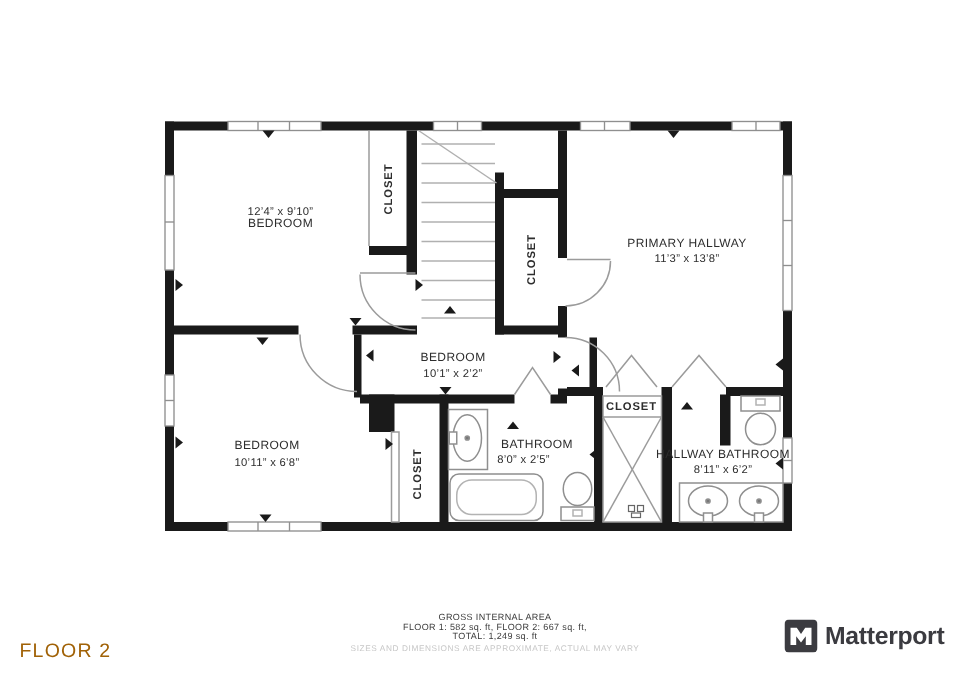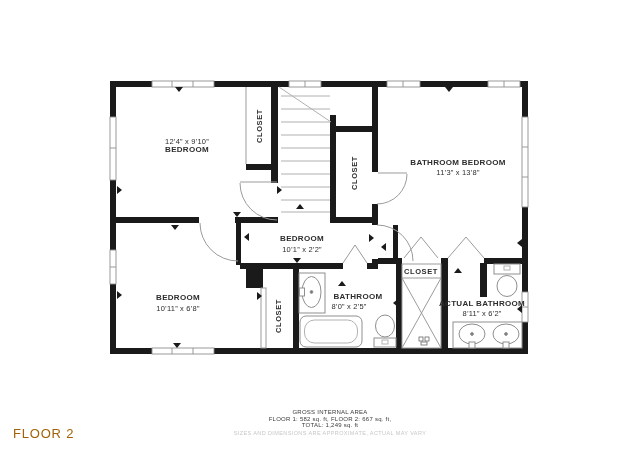--- a/index.html
+++ b/index.html
@@ -1,20 +1,20 @@
 <!DOCTYPE html>
 <html><head>
 <meta charset="utf-8">
 <style>
   html,body{margin:0;padding:0;background:#ffffff;}
   .stage{position:relative;width:640px;height:452px;background:#ffffff;overflow:hidden;
          font-family:"Liberation Sans",sans-serif;}
   .plan-svg{position:absolute;left:0;top:0;}
   .lbl{position:absolute;transform:translate(-50%,-50%);white-space:nowrap;
-       color:#2d2d2d;font-size:8px;font-weight:700;letter-spacing:.3px;text-align:center;}
+       color:#2d2d2d;font-size:8px;font-weight:400;letter-spacing:.3px;text-align:center;}
   .dim{font-weight:400;font-size:7.5px;letter-spacing:.2px;}
   .closet{font-size:7.5px;font-weight:700;letter-spacing:.6px;}
   .vert{transform:translate(-50%,-50%) rotate(-90deg);}
   .footer{position:absolute;left:330px;top:409px;transform:translateX(-50%);
           text-align:center;color:#3a3a3a;font-size:6px;line-height:6.6px;letter-spacing:.25px;}
   .footer .disclaimer{color:#c7c7c7;font-size:5.5px;letter-spacing:.4px;margin-top:1px;}
   .floor-tag{position:absolute;left:13px;top:426px;color:#a16207;font-size:13px;
              letter-spacing:.8px;font-weight:400;}
   .brand{position:absolute;left:523px;top:413px;display:flex;align-items:center;gap:5px;}
   .brand .word{color:#3b3b40;font-size:16.5px;font-weight:700;letter-spacing:-.2px;}
@@ -188,43 +188,50 @@
       <polygon points="454,273 462,273 458,268"></polygon>
       <polygon points="277,186 277,194 282,190"></polygon>
       <polygon points="171,225 179,225 175,230"></polygon>
       <polygon points="398,299 398,307 393,303"></polygon>
     </g>
   </svg>
 
   <div class="lbl" style="left:187px;top:149px">BEDROOM</div>
   <div class="lbl dim" style="left:187px;top:141px">12’4” x 9’10”</div>
 
-  <div class="lbl" style="left:458px;top:162px">BATHROOM BEDROOM</div>
+  <div class="lbl" style="left:458px;top:162px">PRIMARY HALLWAY</div>
   <div class="lbl dim" style="left:458px;top:172px">11’3” x 13’8”</div>
 
   <div class="lbl" style="left:178px;top:297px">BEDROOM</div>
   <div class="lbl dim" style="left:178px;top:308px">10’11” x 6’8”</div>
 
   <div class="lbl" style="left:302px;top:238px">BEDROOM</div>
   <div class="lbl dim" style="left:302px;top:249px">10’1” x 2’2”</div>
 
   <div class="lbl" style="left:358px;top:296px">BATHROOM</div>
   <div class="lbl dim" style="left:349px;top:306px">8’0” x 2’5”</div>
 
-  <div class="lbl" style="left:482px;top:303px">ACTUAL BATHROOM</div>
+  <div class="lbl" style="left:482px;top:303px">HALLWAY BATHROOM</div>
   <div class="lbl dim" style="left:482px;top:313px">8’11” x 6’2”</div>
 
   <div class="lbl closet vert" style="left:259px;top:126px">CLOSET</div>
   <div class="lbl closet vert" style="left:354px;top:173px">CLOSET</div>
   <div class="lbl closet vert" style="left:278px;top:316px">CLOSET</div>
   <div class="lbl closet" style="left:421px;top:271px">CLOSET</div>
 
   <div class="footer">
     <div>GROSS INTERNAL AREA</div>
     <div>FLOOR 1: 582 sq. ft, FLOOR 2: 667 sq. ft,</div>
     <div>TOTAL: 1,249 sq. ft</div>
     <div class="disclaimer">SIZES AND DIMENSIONS ARE APPROXIMATE, ACTUAL MAY VARY</div>
   </div>
 
   <div class="floor-tag">FLOOR 2</div>
 
+  <div class="brand">
+    <svg width="22" height="22" viewBox="0 0 22 22">
+      <rect x="0" y="0" width="22" height="22" rx="3" fill="#3b3b40"></rect>
+      <path d="M4,17 L4,5.5 L8.2,5.5 L11,9.6 L13.8,5.5 L18,5.5 L18,17 L14.2,17 L14.2,11.2 L11,15.3 L7.8,11.2 L7.8,17 Z" fill="#ffffff"></path>
+    </svg>
+    <span class="word">Matterport</span>
+  </div>
 
 </div>
 
 </body></html>

